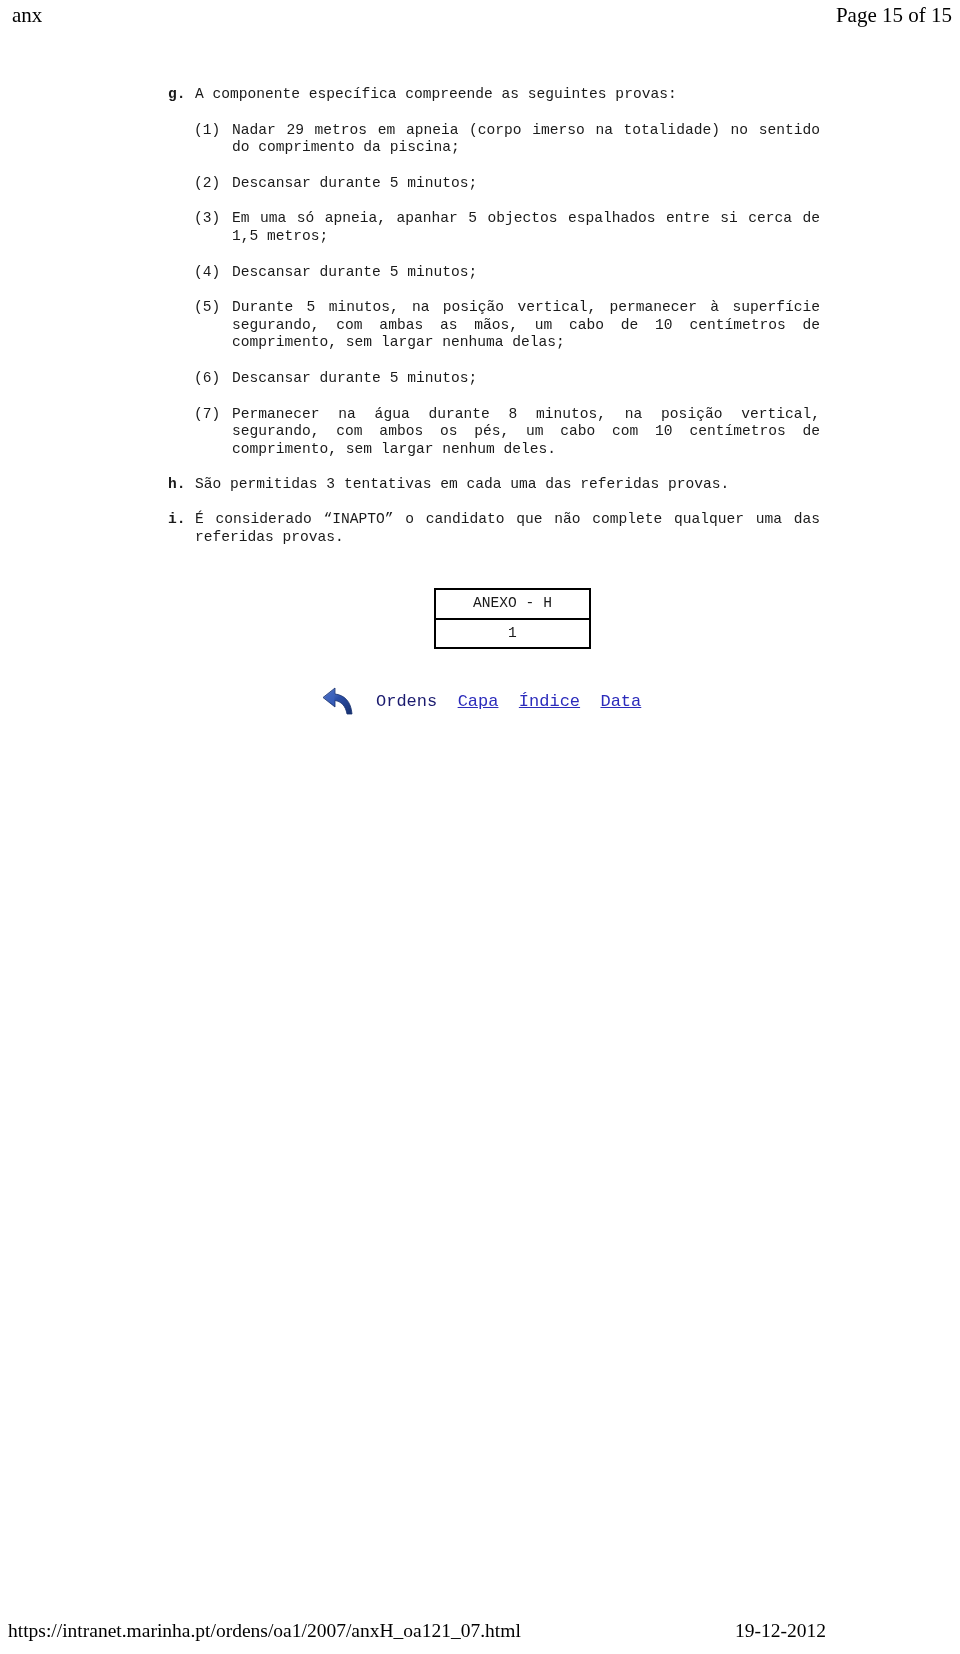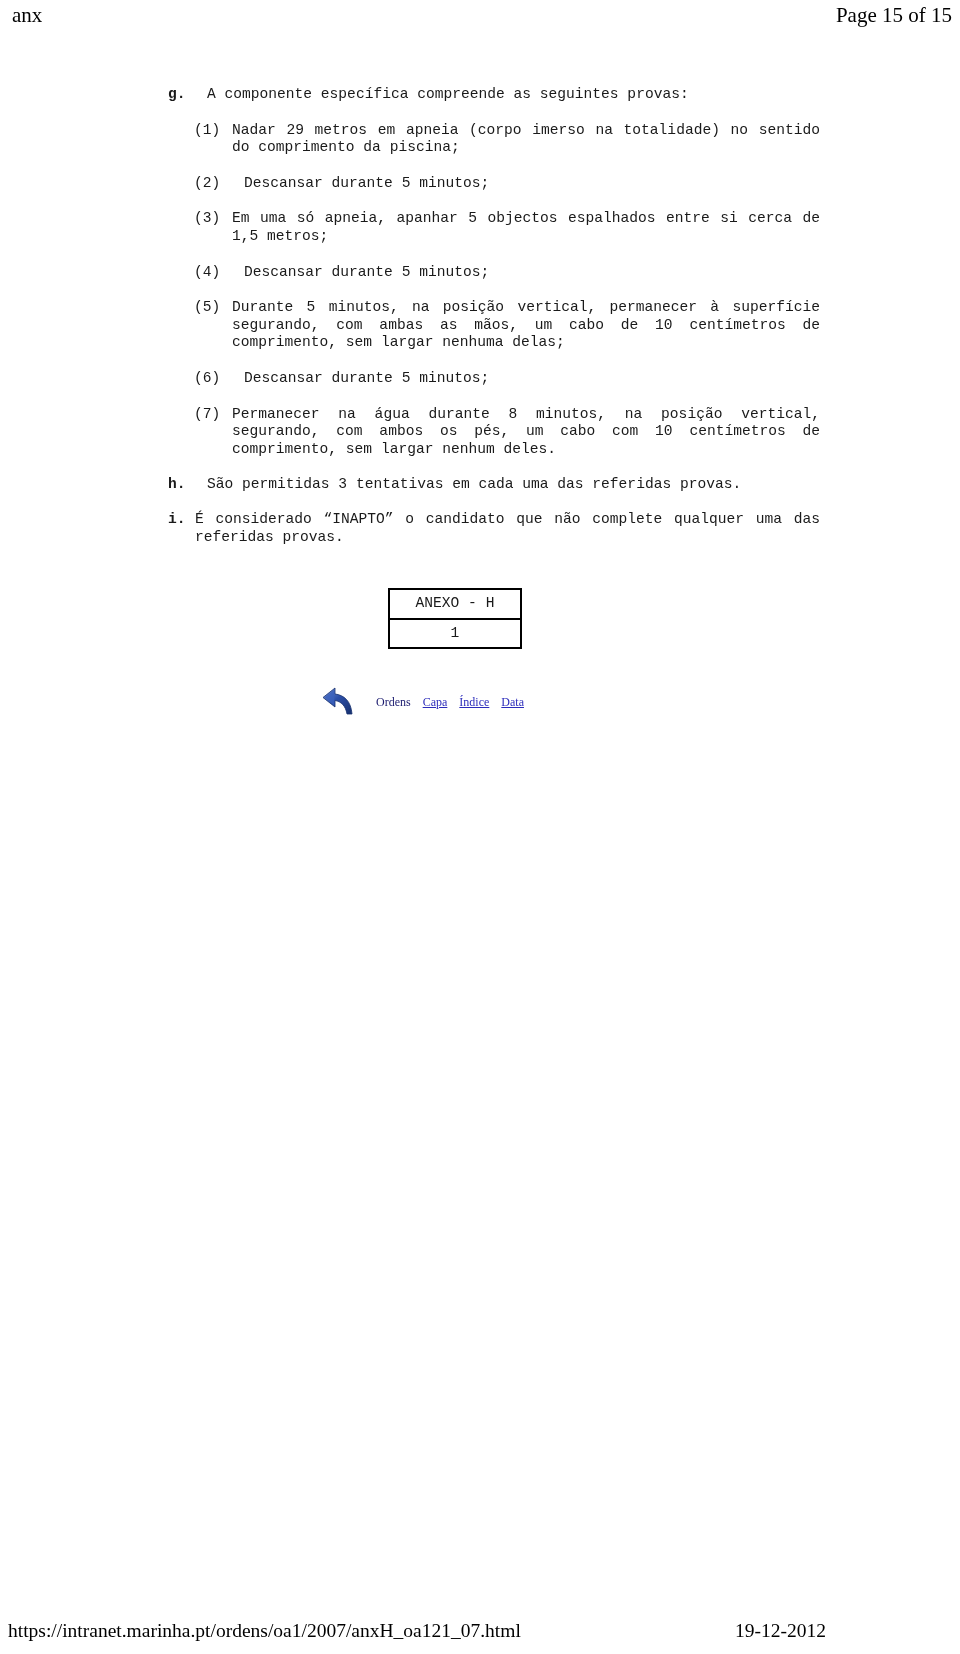--- a/index.html
+++ b/index.html
@@ -72,31 +72,32 @@
   .clause.level1 .marker { left: 168px; }
 
   
   .clause.level2 {
     padding-left: 232px;
     padding-right: 140px;
   }
   .clause.level2 .marker { left: 194px; }
 
   .tight { margin-bottom: 17px; }
-  .nojust { text-align: center; margin-left: 12px; }
+  .nojust { text-align: center; }
 
   
   .anexo-wrap {
     margin-top: 42px;
     padding-left: 388px;
   }
   .anexo-table {
     border-collapse: collapse;
     border: 2px solid #000000;
-    width: 134px;
+    width: 157px;
+    margin-left: 46px;
   }
   .anexo-table td {
     border: 2px solid #000000;
     text-align: center;
     font-family: "Liberation Mono", "DejaVu Sans Mono", monospace;
     font-size: 14.6px;
     line-height: 17.6px;
     padding: 5px 4px 5px 4px;
     color: #1a1a1a;
     white-space: pre;
@@ -111,22 +112,22 @@
     height: 34px;
   }
   .back-arrow {
     width: 34px;
     height: 30px;
     margin-right: 20px;
     flex: 0 0 auto;
     display: block;
   }
   .navlinks {
-    font-family: Liberation Serif, serif;
-    font-size: 12px;
+    font-family: Liberation Mono, monospace;
+    font-size: 17px;
     line-height: 18px;
     white-space: pre;
   }
   .navlinks .nav-plain {
     color: #1a1a6e;
     text-decoration: none;
   }
   .navlinks .nav-link {
     color: #2b2bbb;
     text-decoration: underline;

